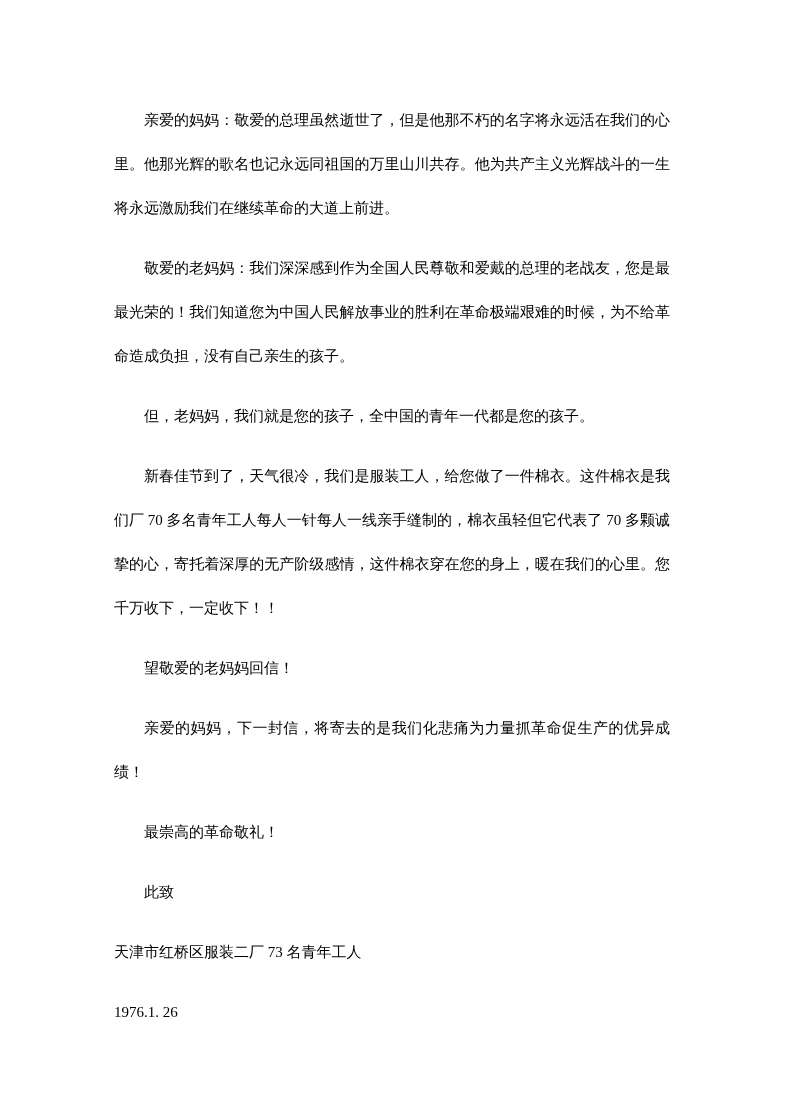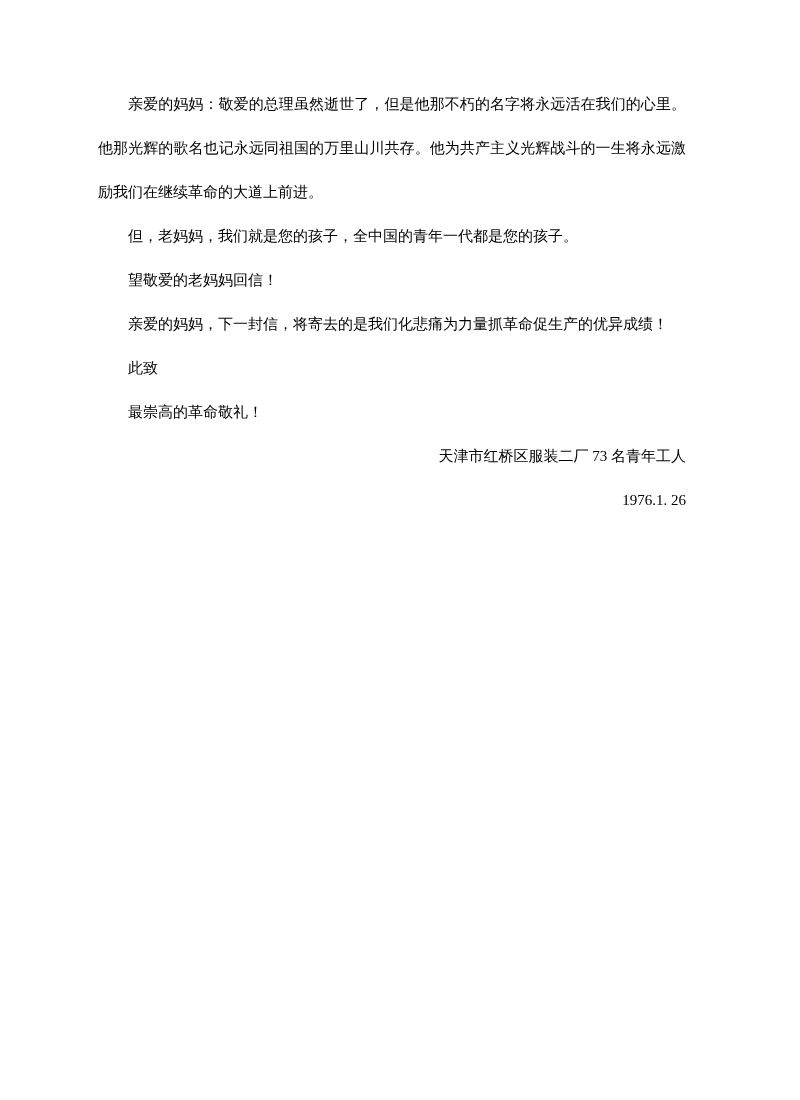--- a/index.html
+++ b/index.html
@@ -19,37 +19,39 @@
     left: 98px;
     top: 82px;
     width: 588px;
     font-family: "Liberation Serif", "DejaVu Serif", serif;
     font-size: 15px;
     line-height: 44px;
     color: #000000;
     text-align: justify;
   }
   .letter-body p {
-    margin: 0;
+    margin: 16px;
     padding: 0;
     text-indent: 2em;
   }
   .letter-body p.signature,
   .letter-body p.date {
-    text-align: right;
+    text-align: left;
     text-indent: 0;
   }
 </style>
 </head>
 <body>
 
 <div class="page" style="background: rgb(255, 255, 255);">
   <div class="letter-body" style="color: rgb(0, 0, 0);">
     <p>亲爱的妈妈：敬爱的总理虽然逝世了，但是他那不朽的名字将永远活在我们的心里。他那光辉的歌名也记永远同祖国的万里山川共存。他为共产主义光辉战斗的一生将永远激励我们在继续革命的大道上前进。</p>
+    <p>敬爱的老妈妈：我们深深感到作为全国人民尊敬和爱戴的总理的老战友，您是最最光荣的！我们知道您为中国人民解放事业的胜利在革命极端艰难的时候，为不给革命造成负担，没有自己亲生的孩子。</p>
     <p>但，老妈妈，我们就是您的孩子，全中国的青年一代都是您的孩子。</p>
+    <p>新春佳节到了，天气很冷，我们是服装工人，给您做了一件棉衣。这件棉衣是我们厂 70 多名青年工人每人一针每人一线亲手缝制的，棉衣虽轻但它代表了 70 多颗诚挚的心，寄托着深厚的无产阶级感情，这件棉衣穿在您的身上，暖在我们的心里。您千万收下，一定收下！！</p>
     <p>望敬爱的老妈妈回信！</p>
     <p>亲爱的妈妈，下一封信，将寄去的是我们化悲痛为力量抓革命促生产的优异成绩！</p>
+    <p>最崇高的革命敬礼！</p>
     <p>此致</p>
-    <p>最崇高的革命敬礼！</p>
     <p class="signature">天津市红桥区服装二厂 73 名青年工人</p>
     <p class="date">1976.1. 26</p>
   </div>
 </div>
 
 </body></html>

